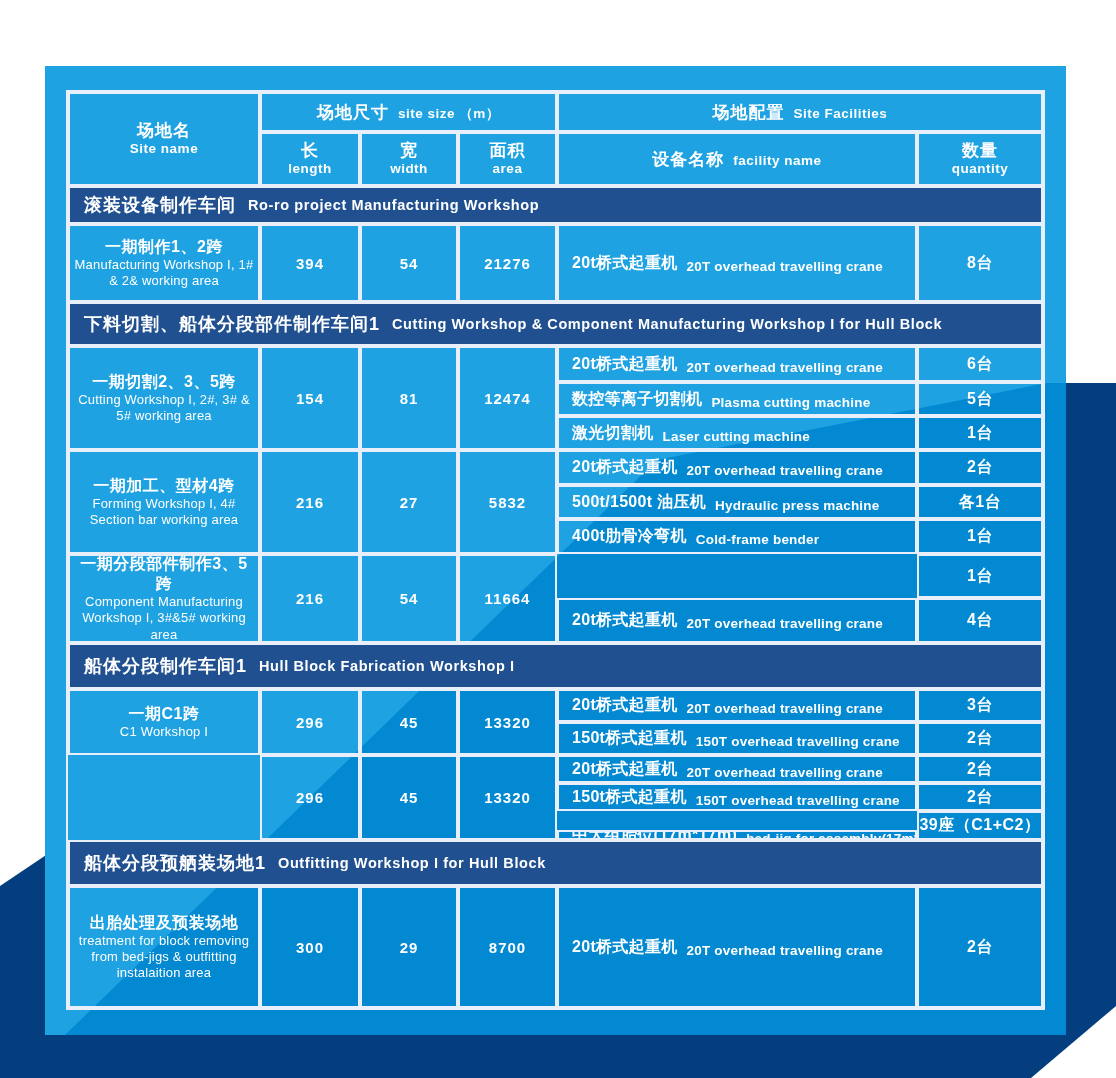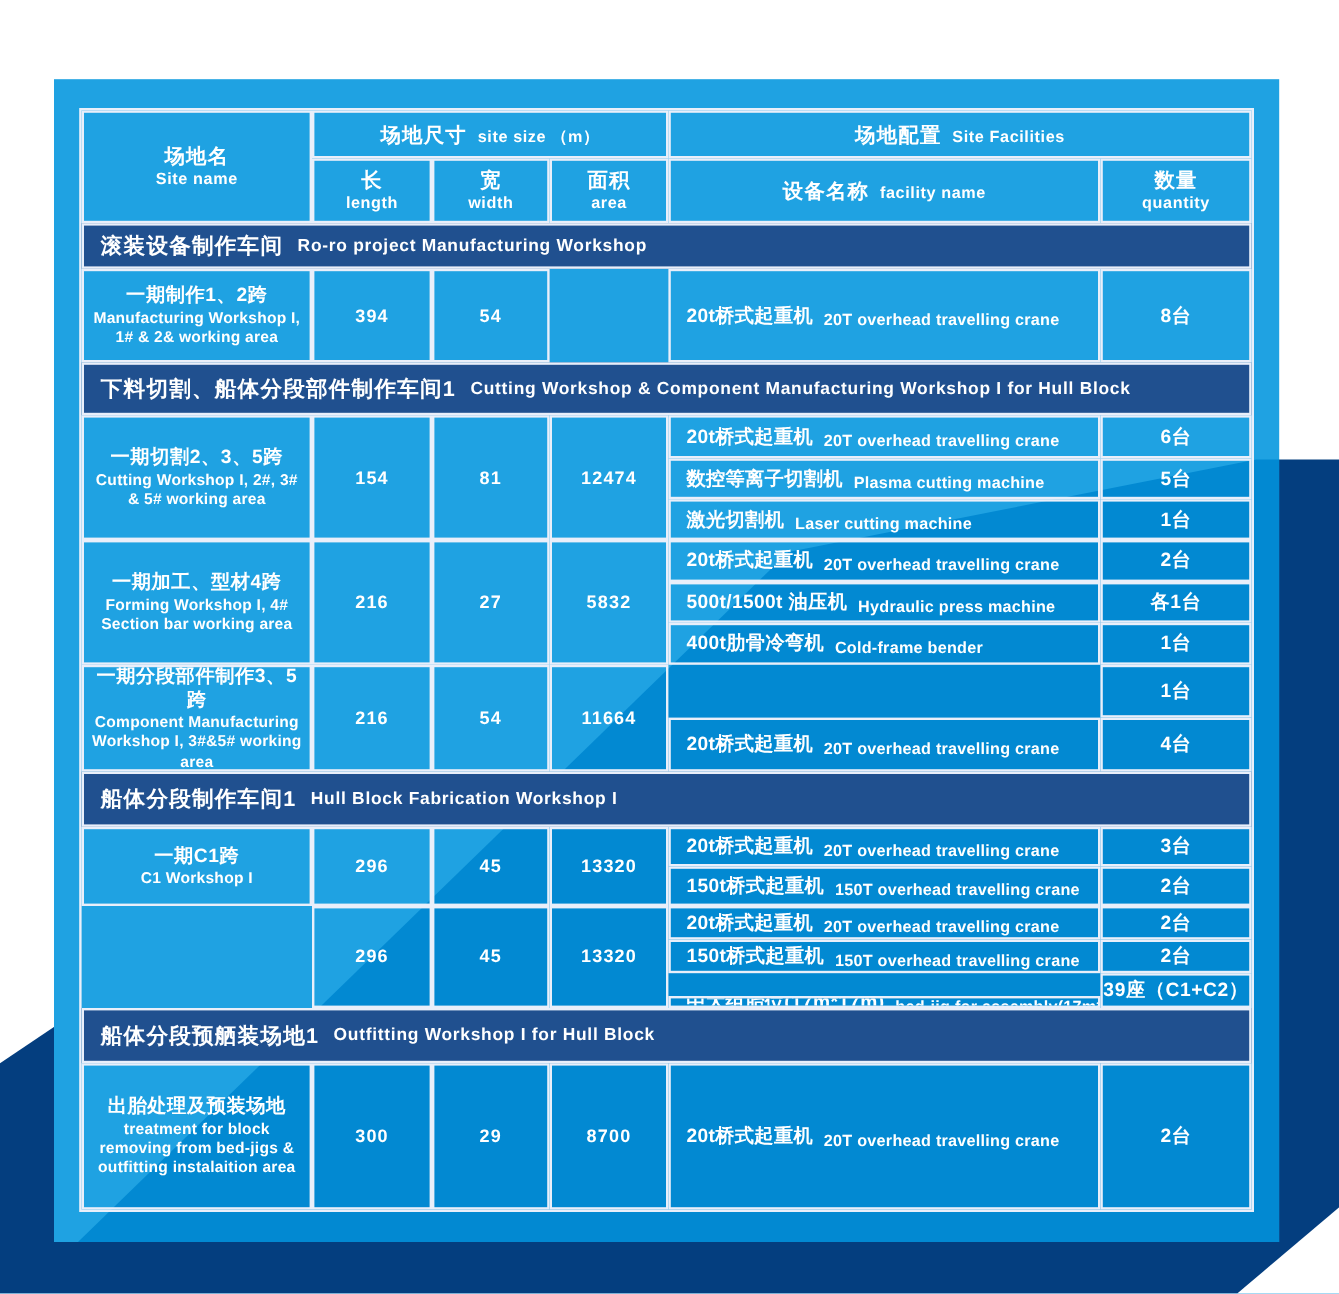--- a/index.html
+++ b/index.html
@@ -61,21 +61,21 @@
   }
   .bar-zh{font-size:18px;font-weight:bold;letter-spacing:1px;white-space:nowrap;}
   .bar-en{font-size:14.5px;font-weight:bold;letter-spacing:.6px;white-space:nowrap;}
   
   .group{
     display:grid;
     grid-template-columns:192px 100px 98px 99px 360px 126px;
   }
   .site-cell{flex-direction:column;line-height:1.3;padding:3px 4px;}
   .site-zh{font-size:16px;font-weight:bold;letter-spacing:.5px;}
-  .site-en{font-size:13px;font-weight:bold;letter-spacing:.2px;}
+  .site-en{font-size:13px;font-weight:normal;letter-spacing:.2px;}
   .num{font-size:15px;font-weight:bold;letter-spacing:1px;}
   .fac-cell{justify-content:flex-start;padding-left:13px;}
   .fac-wrap{display:flex;align-items:flex-end;gap:9px;white-space:nowrap;}
   .fac-zh{font-size:16px;font-weight:bold;letter-spacing:.3px;}
   .fac-en{font-size:13.5px;font-weight:bold;letter-spacing:.2px;}
   .qty{font-size:16px;font-weight:bold;letter-spacing:.5px;white-space:nowrap;}
 </style>
 </head>
 <body>
 
@@ -138,20 +138,23 @@
           <div class="cell stack site-cell" style="grid-area: 1 / 1 / 2;">
             <span class="site-zh">一期制作1、2跨</span>
             <span class="site-en">Manufacturing Workshop I, 1# &amp; 2&amp; working area</span>
           </div>
           <div class="cell" style="grid-area: 1 / 2 / 2;">
             <span class="num">394</span>
           </div>
           <div class="cell" style="grid-area: 1 / 3 / 2;">
             <span class="num">54</span>
           </div>
+          <div class="cell" style="grid-area: 1 / 4 / 2;">
+            <span class="num">21276</span>
+          </div>
           <div class="cell fac-cell" style="grid-area: 1 / 5;">
             <div class="fac-wrap">
               <span class="fac-zh">20t桥式起重机</span>
               <span class="fac-en">20T overhead travelling crane</span>
             </div>
           </div>
           <div class="cell" style="grid-area: 1 / 6;">
             <span class="qty">8台</span>
           </div>
         </div>

